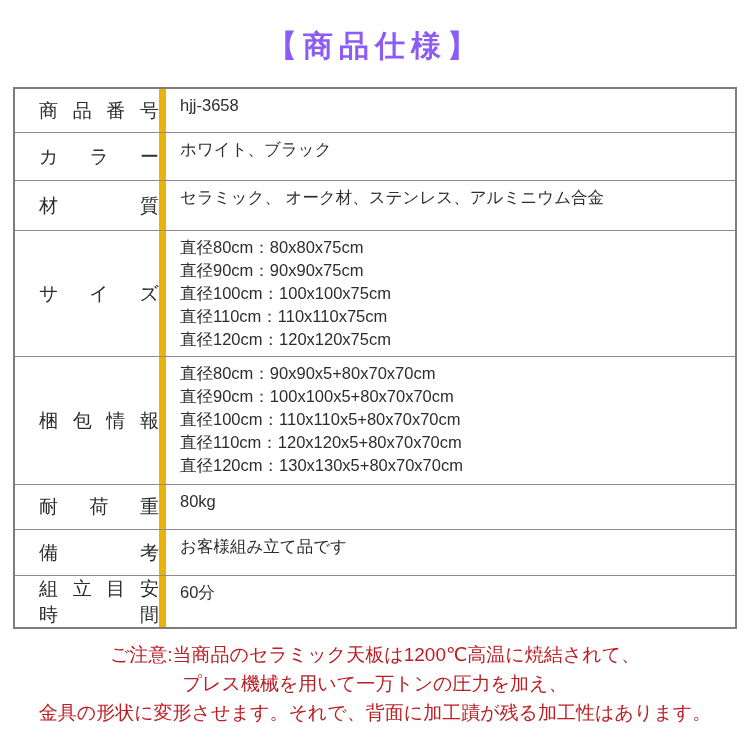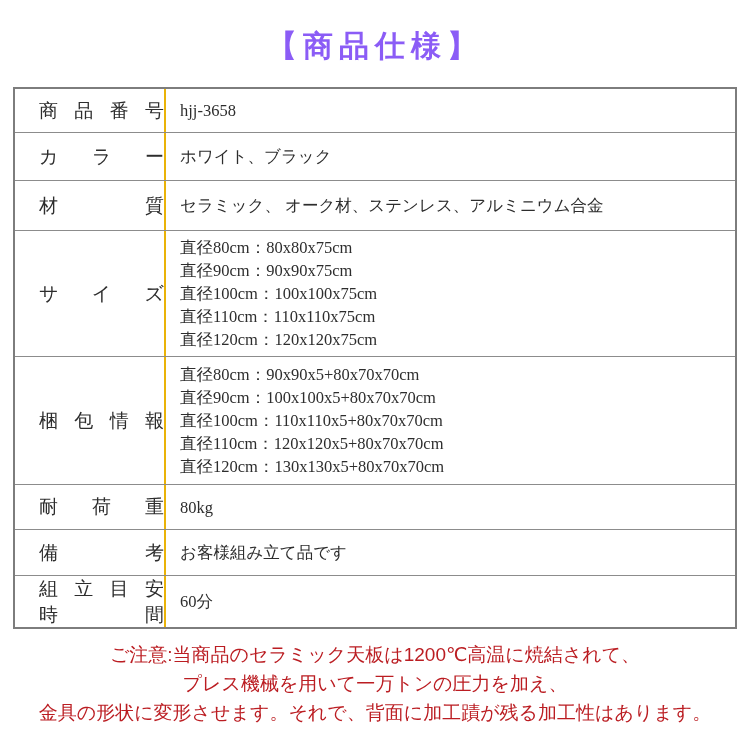--- a/index.html
+++ b/index.html
@@ -35,41 +35,40 @@
     align-items: stretch;
     border-bottom: 1px solid #8c8c8c;
   }
   .spec-row:last-child {
     border-bottom: none;
   }
   .label-cell {
     flex: 0 0 151px;
     width: 151px;
     box-sizing: border-box;
-    border-right: 2px solid #eab308;
+    border-right: 7px solid #eab308;
     display: flex;
     align-items: center;
     padding: 0 0 0 24px;
   }
   .label-text {
     width: 100%;
     font-size: 19px;
     line-height: 1.35;
     color: #2d2d2d;
     text-align: justify;
     text-align-last: justify;
     text-justify: inter-character;
     white-space: pre-line;
   }
   .value-cell {
     flex: 1 1 auto;
     display: flex;
-    align-items: center;
+    align-items: flex-start;
     padding: 5px 10px 5px 14px;
-    font-family: Liberation Serif, serif;
   }
   .value-text {
     font-size: 16.5px;
     line-height: 23px;
     color: #2d2d2d;
     white-space: pre-line;
   }
   
   .spec-row:nth-child(1) { min-height: 43px; }
   .spec-row:nth-child(2) { min-height: 47px; }

